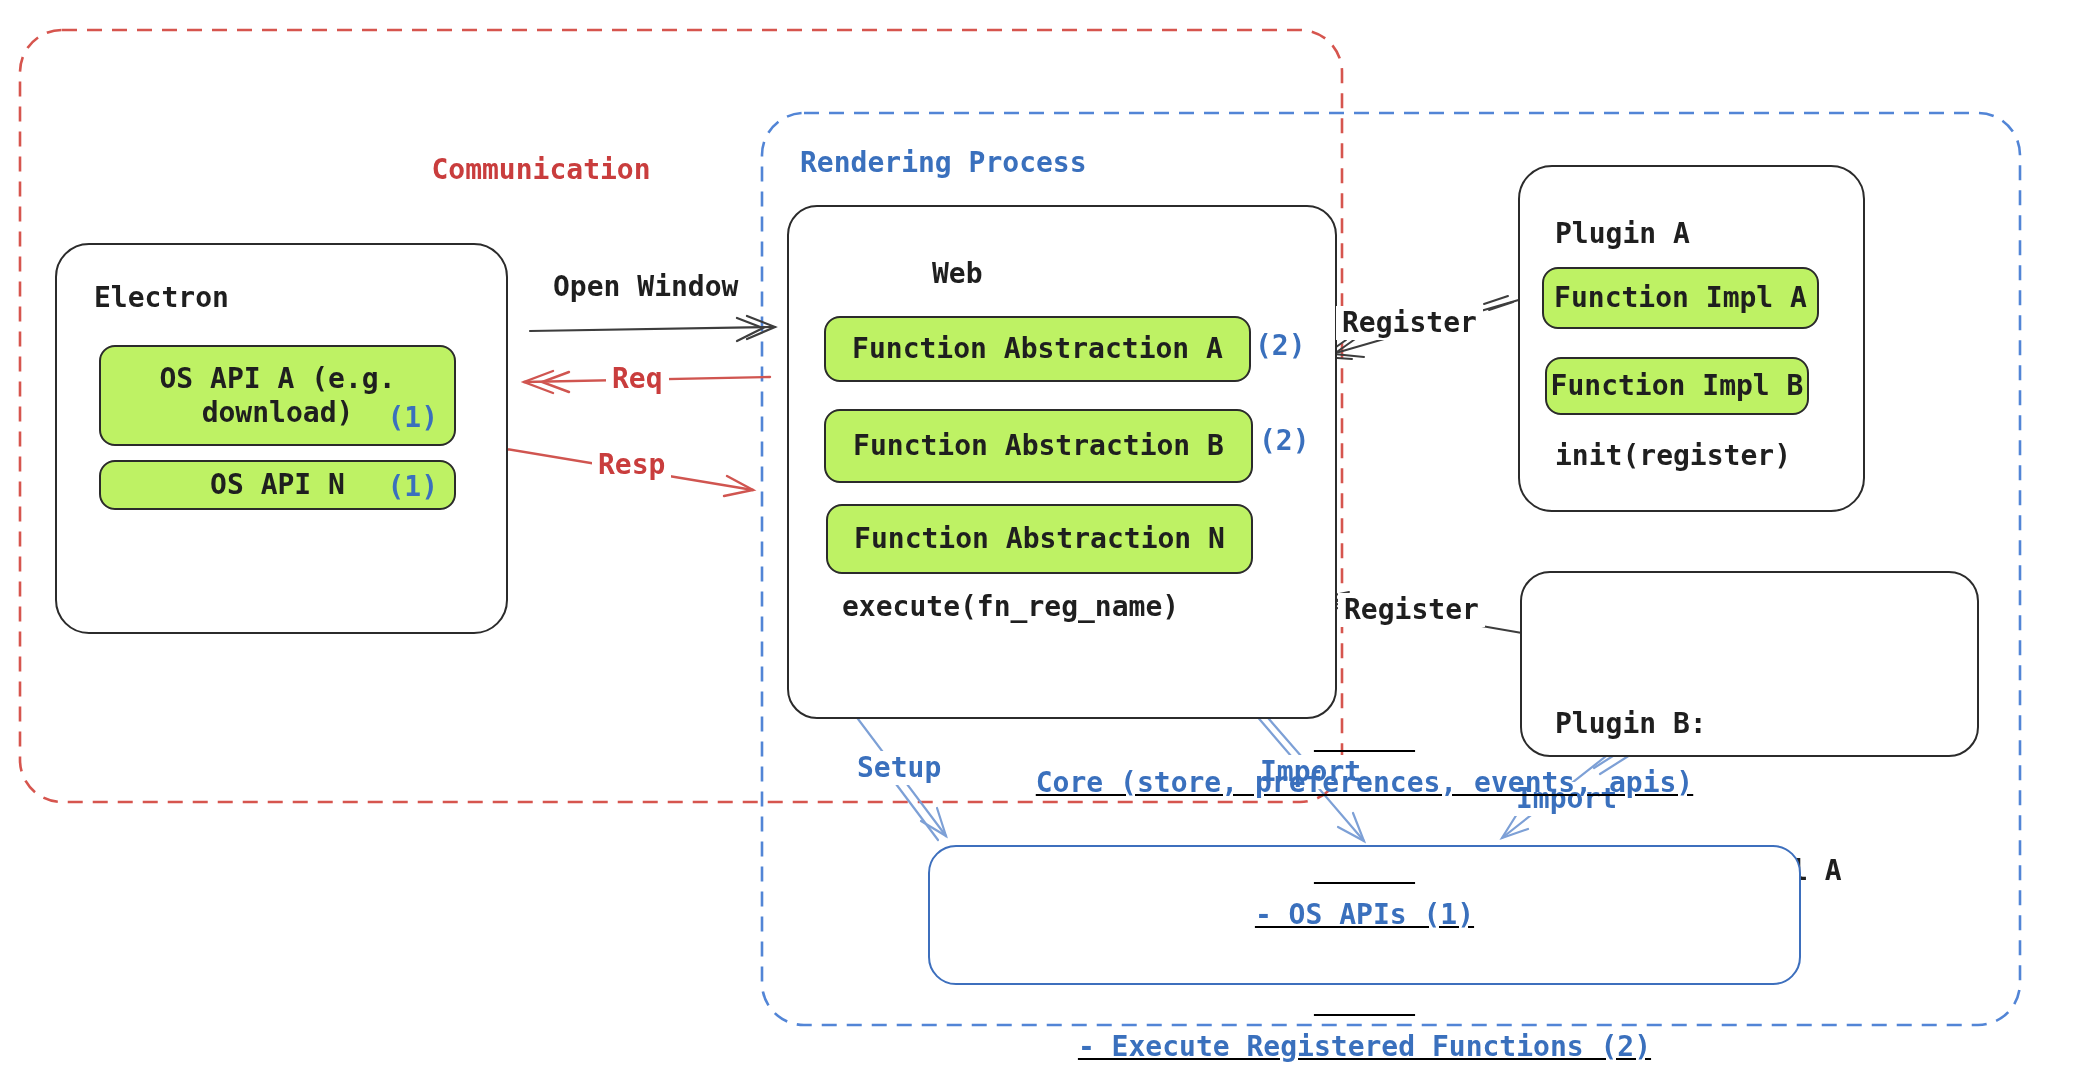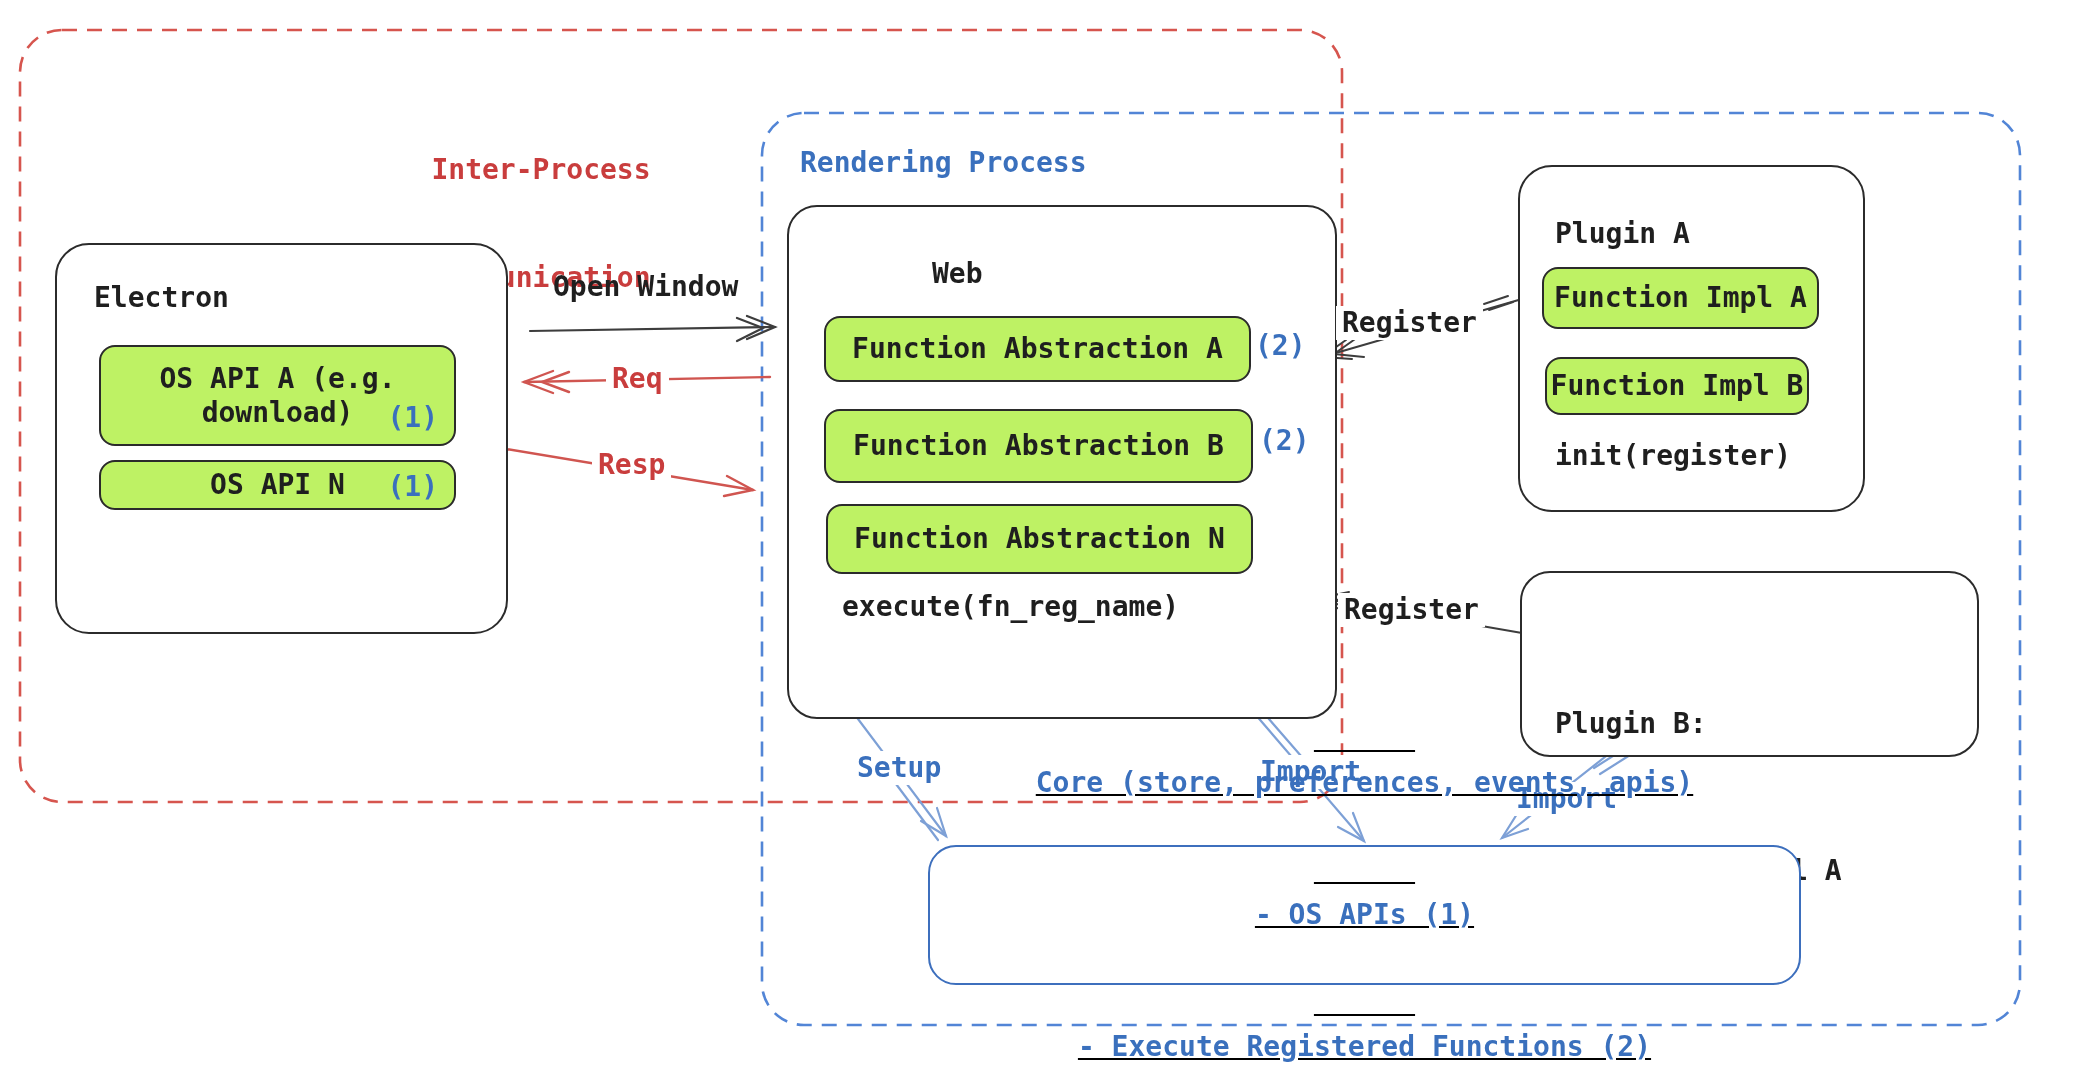--- a/index.html
+++ b/index.html
@@ -73,21 +73,20 @@
 
     <g stroke="#7da0d6" stroke-width="2.2" fill="none" stroke-linecap="round">
       <line x1="1610" y1="753" x2="1502" y2="838"></line>
       <line x1="1594" y1="768" x2="1624" y2="749"></line>
       <line x1="1600" y1="774" x2="1630" y2="755"></line>
       <polyline points="1528,829 1502,838 1517,814"></polyline>
     </g>
   </svg>
 
   <div class="abs txt red center" style="left:411px;top:80px;width:260px;line-height:36px;">
-    <div>Inter-Process</div>
     <div>Communication</div>
   </div>
 
   <div class="abs txt blue" style="left:800px;top:146px;">Rendering Process</div>
 
   <div class="box" style="left:55px;top:243px;width:453px;height:391px;border-radius:34px;">
     <div class="abs txt" style="left:37px;top:36px;">Electron</div>
     <div class="ibox" style="left:42px;top:100px;width:357px;height:101px;">
       <div class="txt">OS API A (e.g.</div>
       <div class="txt">download)</div>

